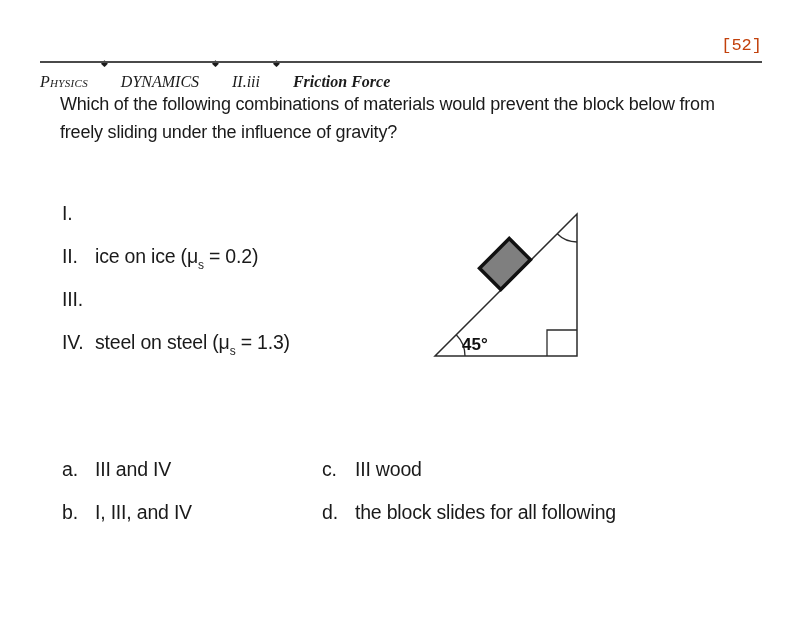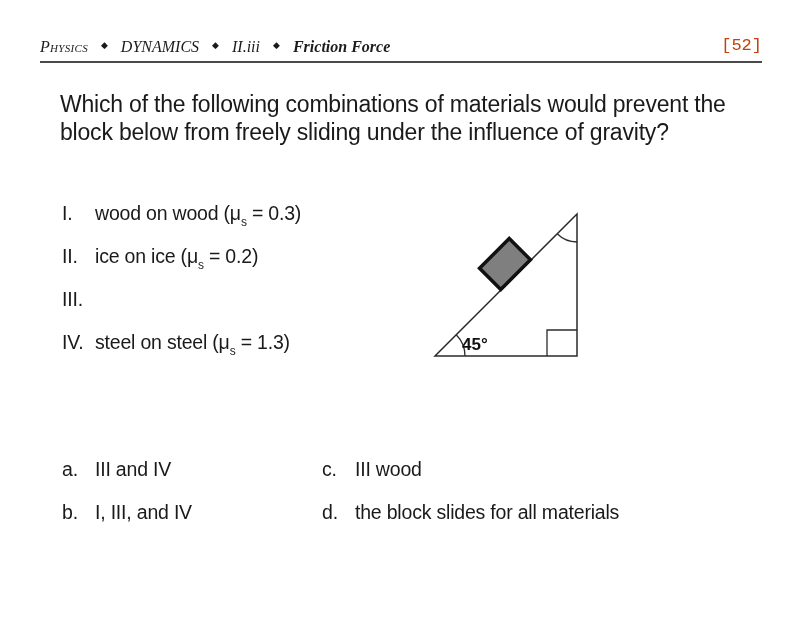--- a/index.html
+++ b/index.html
@@ -12,41 +12,41 @@
     overflow: hidden;
   }
 
   
   .hdr {
     position: absolute; left: 40px; right: 38px; top: 38px;
     display: flex; align-items: baseline; column-gap: 13px;
     font-family: "Liberation Serif", serif;
     font-style: italic; font-size: 16px;
   }
-  .hdr .course { font-variant: small-caps; letter-spacing: 0.3px; }
+  .hdr .course { font-variant: small-caps; letter-spacing: 0.3px; margin-top: 35px; }
   .hdr .unit { text-transform: uppercase; }
   .hdr .topic { font-weight: bold; text-align: right; }
   .hdr .diamond {
     font-style: normal; font-size: 9px; color: #1a1a1a;
     align-self: center; transform: translateY(-2px);
   }
   .pageno {
     position: absolute; right: 38px; top: 36px;
     font-family: Liberation Mono, monospace;
     font-size: 17px; color: #c2410c;
   }
   .rule {
     position: absolute; left: 40px; right: 38px; top: 61px;
     height: 2px; background: #4a4a4a;
   }
 
   
   .question {
     position: absolute; left: 60px; top: 90px; width: 700px;
-    font-size: 23px; line-height: 28px;
+    font-size: 18px; line-height: 28px;
     letter-spacing: -0.2px; color: #1a1a1a;
   }
 
   
   .materials { position: absolute; left: 62px; top: 202px; }
   .mat-item {
     display: flex; height: 43px; align-items: flex-start;
     font-size: 19.5px; letter-spacing: -0.2px; color: #1a1a1a;
   }
   .mat-item .numeral { width: 33px; flex: 0 0 33px; }
@@ -85,21 +85,20 @@
     <span class="topic">Friction Force</span>
   </div>
   <div class="pageno">[52]</div>
   <div class="rule"></div>
 
   <div class="question">Which of the following combinations of materials would prevent the block below from freely sliding under the influence of gravity?</div>
 
   <div class="materials">
     <div class="mat-item">
       <span class="numeral">I.</span>
-      <span><span>wood on wood (μ</span><sub class="mu-sub">s</sub><span> = 0.3)</span></span>
     </div>
     <div class="mat-item">
       <span class="numeral">II.</span>
       <span><span>ice on ice (μ</span><sub class="mu-sub">s</sub><span> = 0.2)</span></span>
     </div>
     <div class="mat-item">
       <span class="numeral">III.</span>
     </div>
     <div class="mat-item">
       <span class="numeral">IV.</span>
@@ -134,17 +133,17 @@
     <div class="ans-item">
       <span class="letter">c.</span>
       <span>III wood</span>
     </div>
     <div class="ans-item">
       <span class="letter">b.</span>
       <span>I, III, and IV</span>
     </div>
     <div class="ans-item">
       <span class="letter">d.</span>
-      <span>the block slides for all materials</span>
+      <span>the block slides for all following</span>
     </div>
   </div>
 
 </div>
 
 </body></html>

